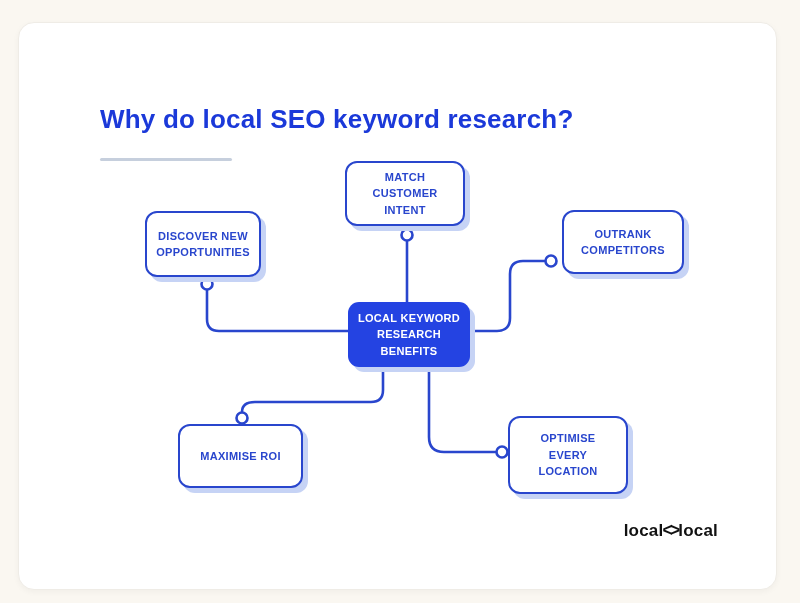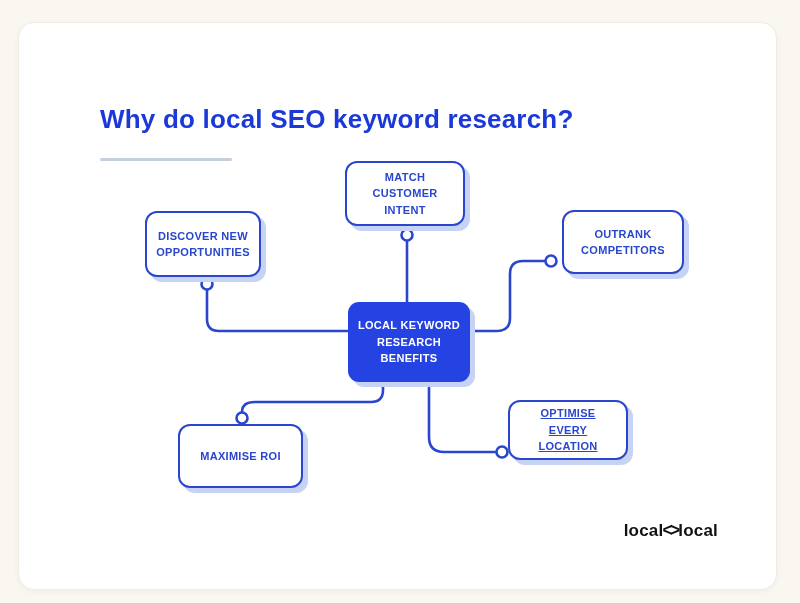--- a/index.html
+++ b/index.html
@@ -84,26 +84,26 @@
     font-size: 11px;
     font-weight: 700;
     letter-spacing: 0.3px;
     line-height: 1.5;
     padding: 6px 10px;
   }
   .node-match    { left: 345px; top: 161px; width: 120px; height: 65px; }
   .node-discover { left: 145px; top: 211px; width: 116px; height: 66px; }
   .node-outrank  { left: 562px; top: 210px; width: 122px; height: 64px; }
   .node-maximise { left: 178px; top: 424px; width: 125px; height: 64px; }
-  .node-optimise { left: 508px; top: 400px; width: 120px; height: 60px; text-decoration: underline; }
+  .node-optimise { left: 508px; top: 416px; width: 120px; height: 78px; }
 
   .node-center {
     position: absolute;
     left: 348px; top: 302px;
-    width: 122px; height: 80px;
+    width: 122px; height: 65px;
     display: flex;
     align-items: center;
     justify-content: center;
     text-align: center;
     background: var(--center-fill);
     border-radius: 11px;
     box-shadow: 5px 5px 0 var(--shadow);
     color: #ffffff;
     font-size: 11px;
     font-weight: 700;

